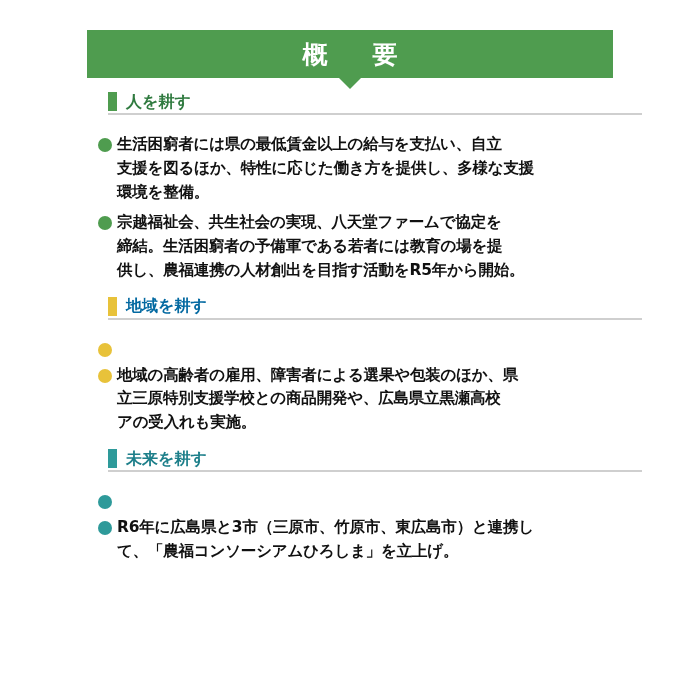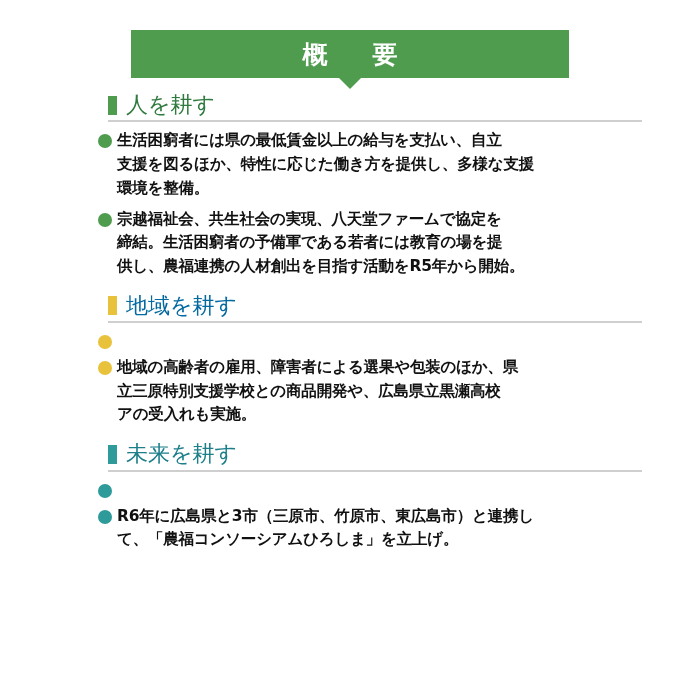--- a/index.html
+++ b/index.html
@@ -23,21 +23,21 @@
   }
 
   
   .banner-wrap {
     position: relative;
     width: 100%;
     display: flex;
     justify-content: center;
   }
   .banner {
-    width: 438px;
+    width: 526px;
     height: 48px;
     background: #4f9c4f;
     display: flex;
     align-items: center;
     justify-content: center;
     position: relative;
   }
   .banner-title {
     color: #ffffff;
     font-size: 25px;
@@ -70,41 +70,41 @@
     margin-left: 68px;
     margin-right: 18px;
   }
   .section-bar {
     width: 9px;
     height: 19px;
     margin-right: 9px;
     flex: none;
   }
   .section-title {
-    font-size: 22px;
-    font-weight: normal;
+    font-size: 16px;
+    font-weight: bold;
     line-height: 1.2;
   }
 
   
   .theme-green .section-bar { background: #4f9c4f; }
   .theme-green .section-title { color: #2f7a3f; }
   .theme-green .bullet-dot { background: #4f9c4f; }
 
   .theme-yellow .section-bar { background: #e8c23a; }
   .theme-yellow .section-title { color: #0369a1; }
   .theme-yellow .bullet-dot { background: #e8c23a; }
 
   .theme-teal .section-bar { background: #2e9a9a; }
   .theme-teal .section-title { color: #1d7f8a; }
   .theme-teal .bullet-dot { background: #2e9a9a; }
 
   
   .bullets {
-    margin-top: 7px;
+    margin-top: 18px;
     margin-left: 58px;
     margin-right: 14px;
   }
   .bullet {
     display: flex;
     align-items: flex-start;
     margin-bottom: 7px;
   }
   .bullet-dot {
     width: 14px;

